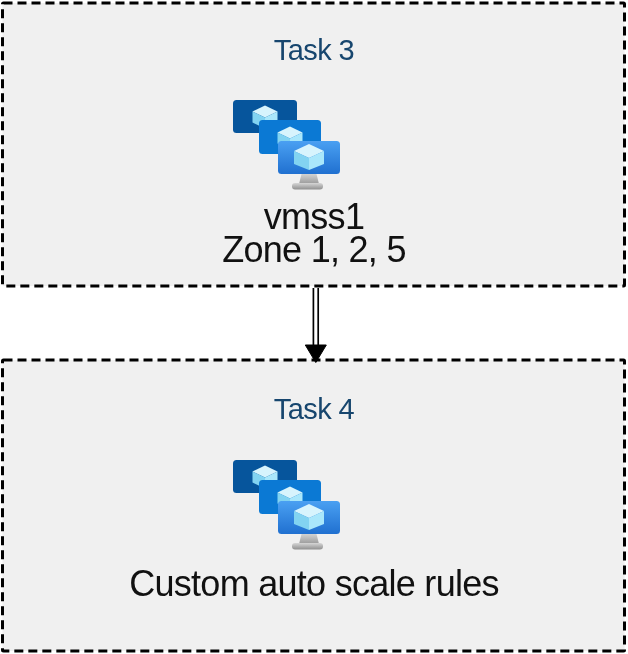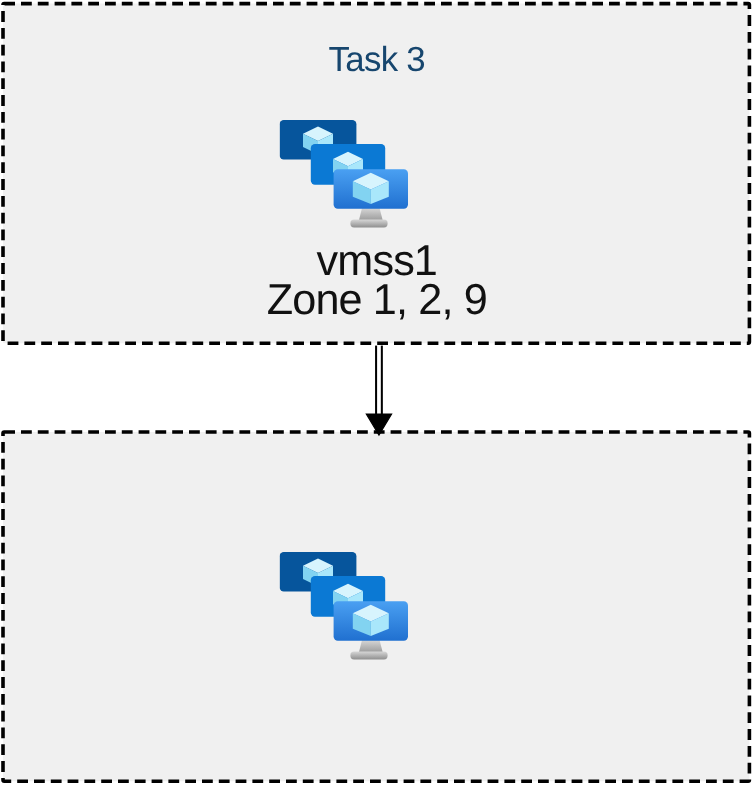--- a/index.html
+++ b/index.html
@@ -124,23 +124,27 @@
     </g>
   </svg>
 
   <section class="task-box" id="box-task3">
     <h2 class="box-title">Task 3</h2>
     <svg class="vmss-icon" viewBox="0 0 108 90">
       <use href="#vmss-symbol"></use>
     </svg>
     <div class="caption">
       <div>vmss1</div>
-      <div>Zone 1, 2, 9</div>
+      <div>Zone 1, 2, 5</div>
     </div>
   </section>
 
   <section class="task-box" id="box-task4">
+    <h2 class="box-title">Task 4</h2>
     <svg class="vmss-icon" viewBox="0 0 108 90">
       <use href="#vmss-symbol"></use>
     </svg>
+    <div class="caption">
+      <div>Custom auto scale rules</div>
+    </div>
   </section>
 
 </div>
 
 </body></html>

